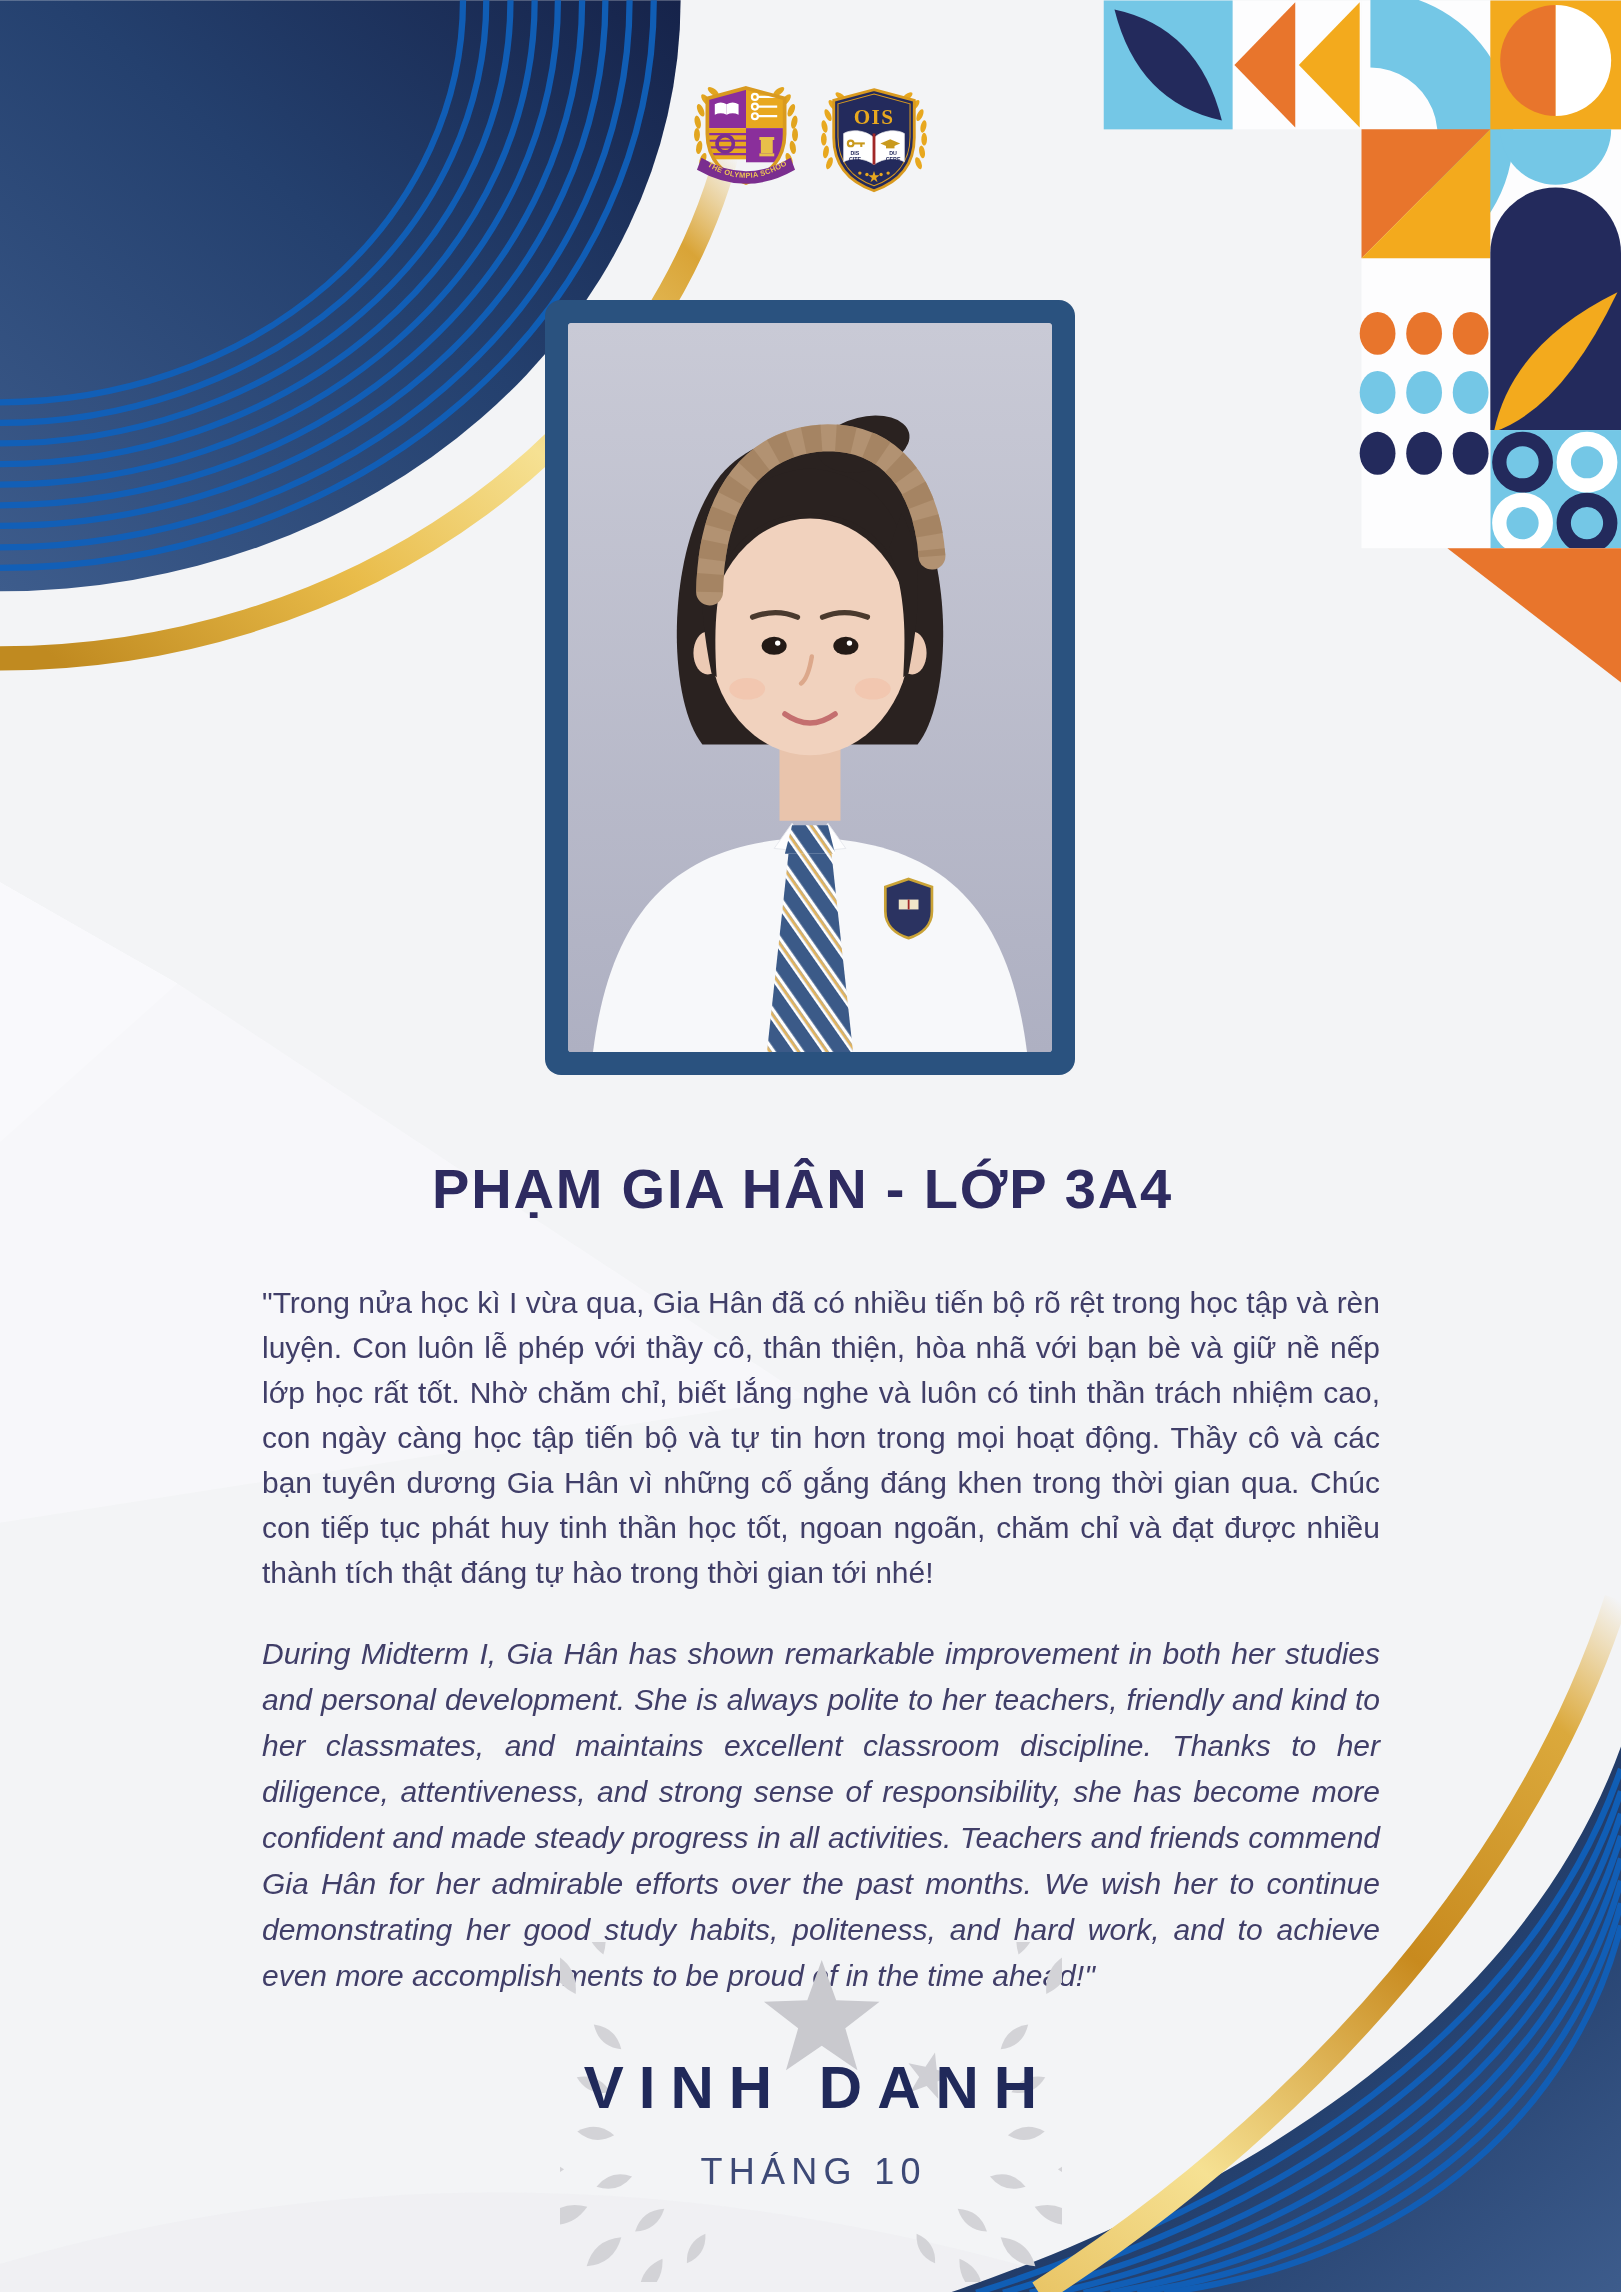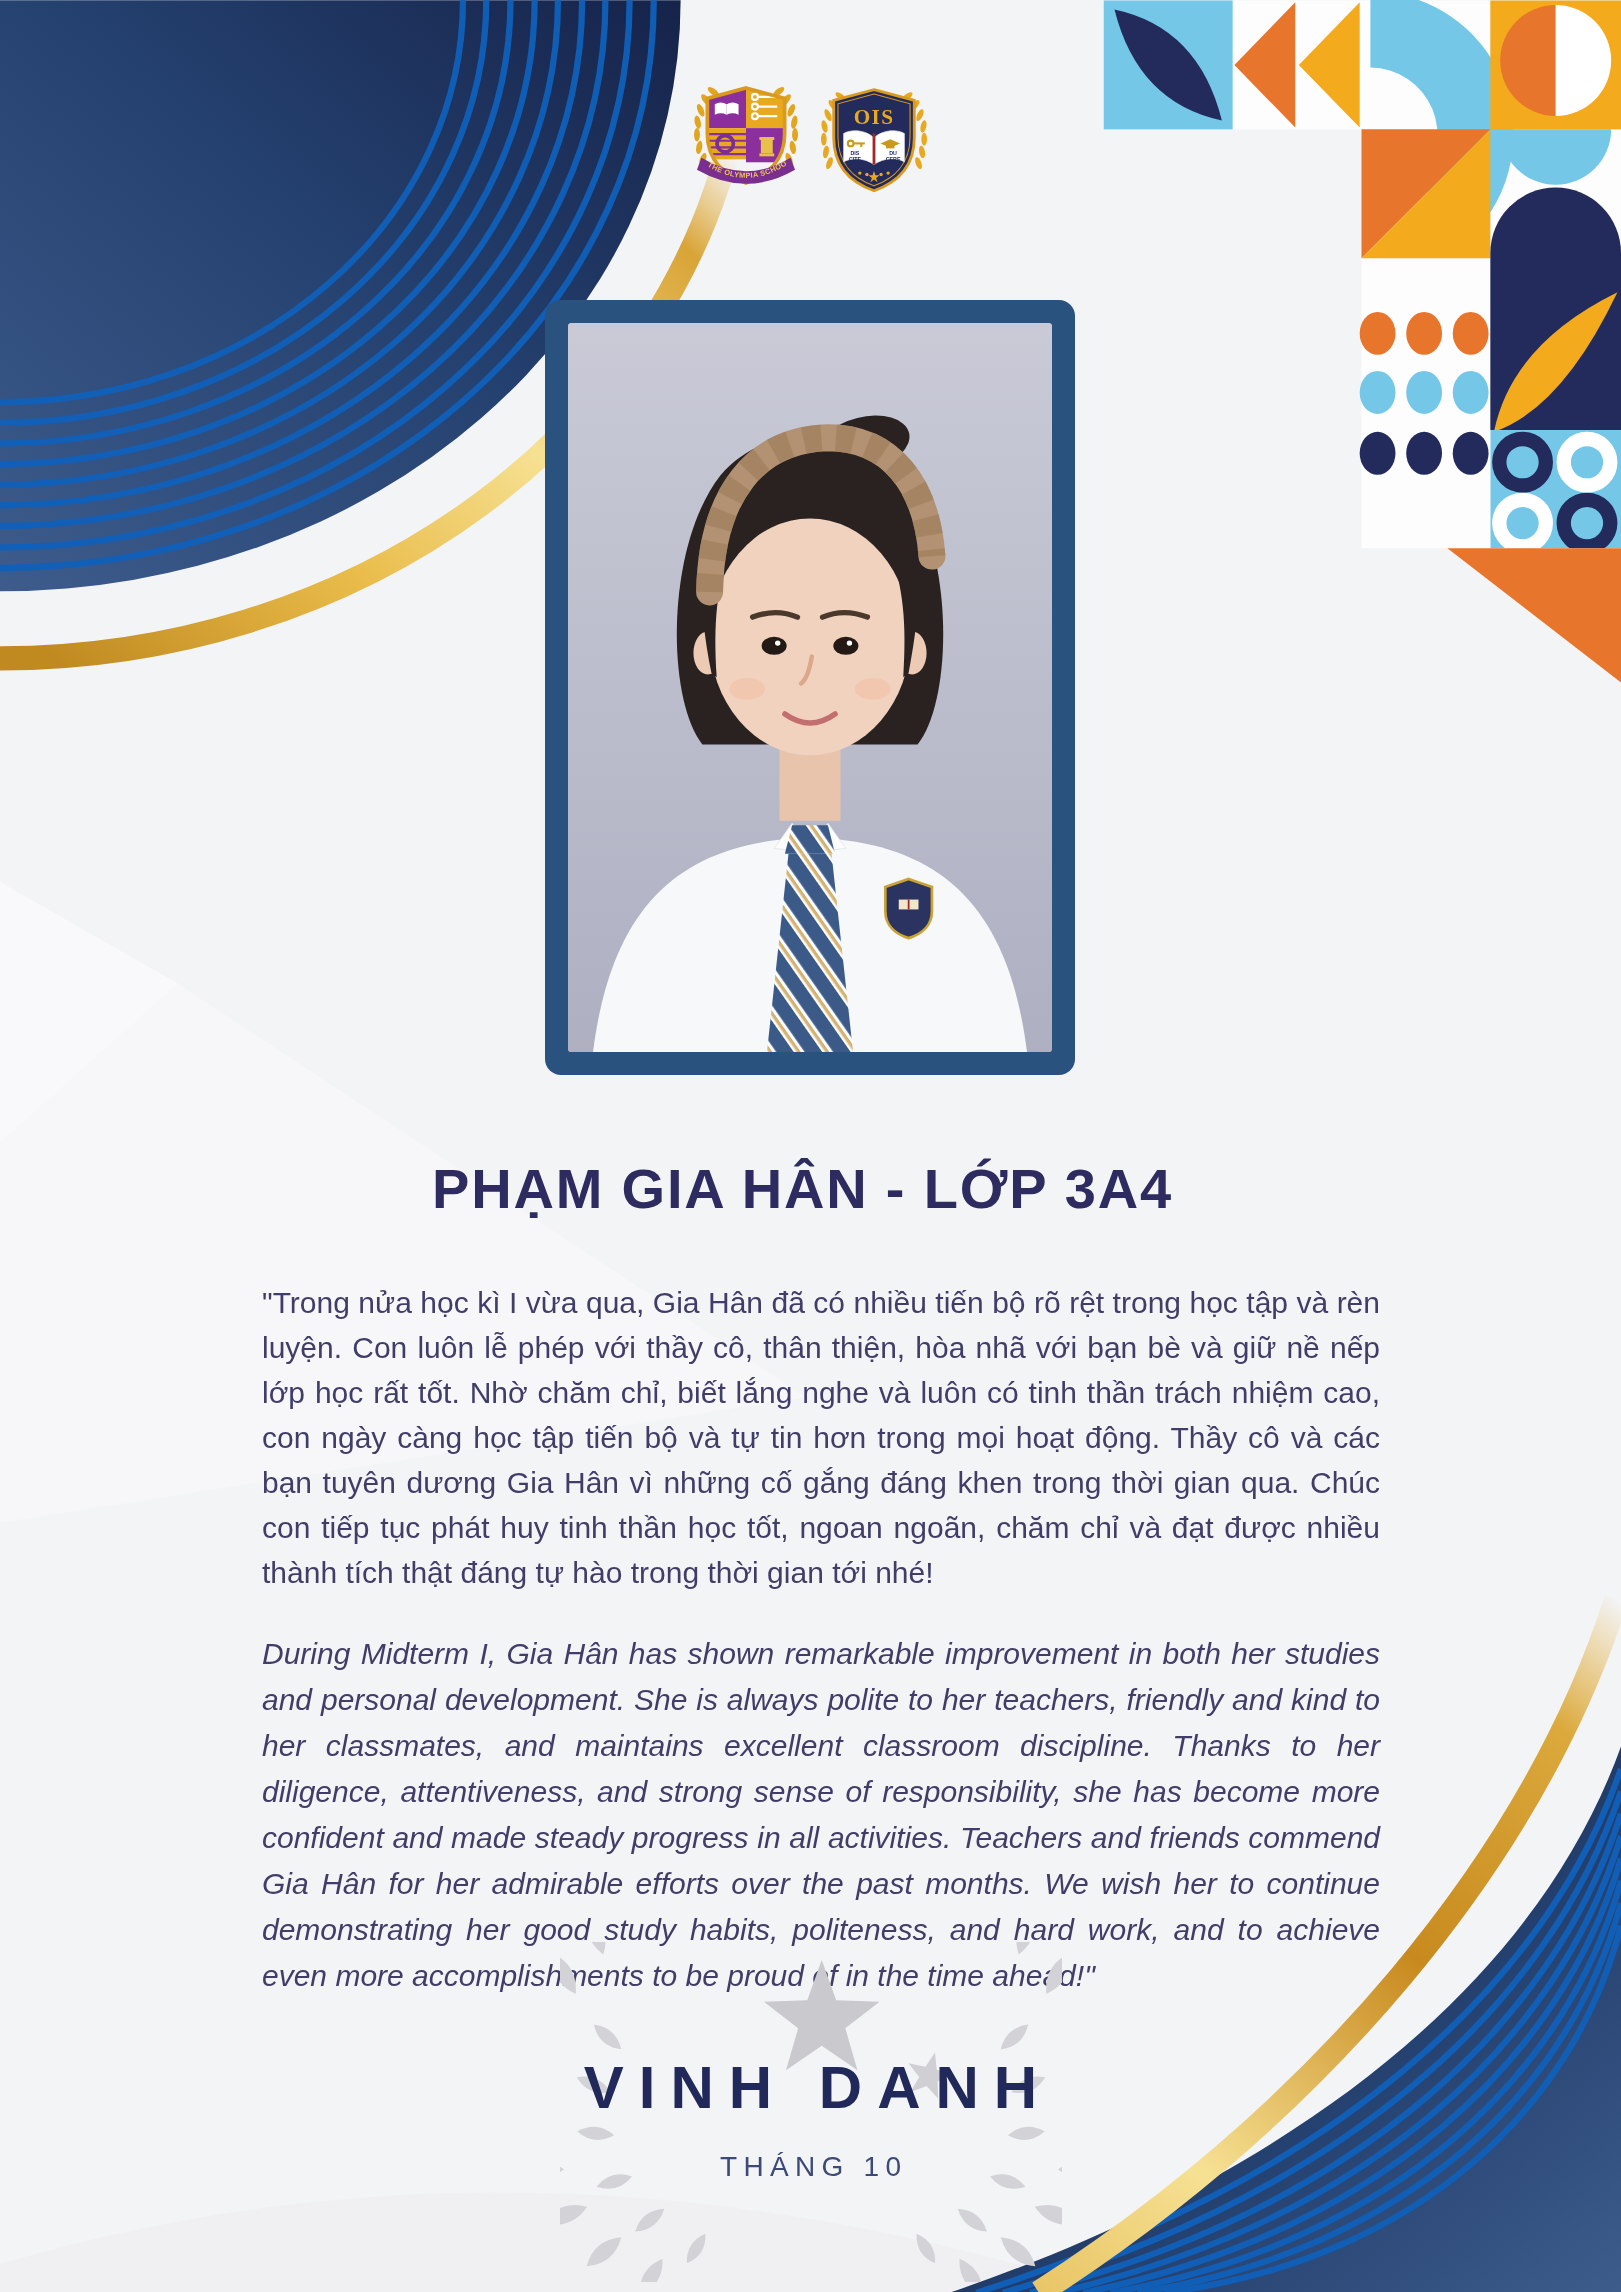--- a/index.html
+++ b/index.html
@@ -29,21 +29,21 @@
     font-size:30px;line-height:45px;color:#403e68;text-align:justify;
   }
   .remark-vi{top:1250px;}
   .remark-en{top:1601px;font-style:italic;line-height:46px;}
   .honor-title{
     position:absolute;left:0;right:0;top:2053px;text-align:center;
     font-size:60px;font-weight:800;letter-spacing:15px;color:#20295a;text-indent:15px;
   }
   .honor-subtitle{
     position:absolute;left:0;right:0;top:2151px;text-align:center;
-    font-size:28px;font-weight:500;letter-spacing:6.3px;color:#3d4976;text-indent:6.3px;
+    font-size:36px;font-weight:500;letter-spacing:6.3px;color:#3d4976;text-indent:6.3px;
   }
 </style>
 </head>
 <body>
 
 <div class="page">
 
   <svg class="abs" style="left:0;top:0" width="1621" height="2293" viewBox="0 0 1810 2560">
     <polygon points="0,985 198,1098 0,1275" fill="#fcfcfe"></polygon>
     <polygon points="0,985 198,1098 900,1560 0,1700" fill="#f8f8fb" opacity="0.75"></polygon>

